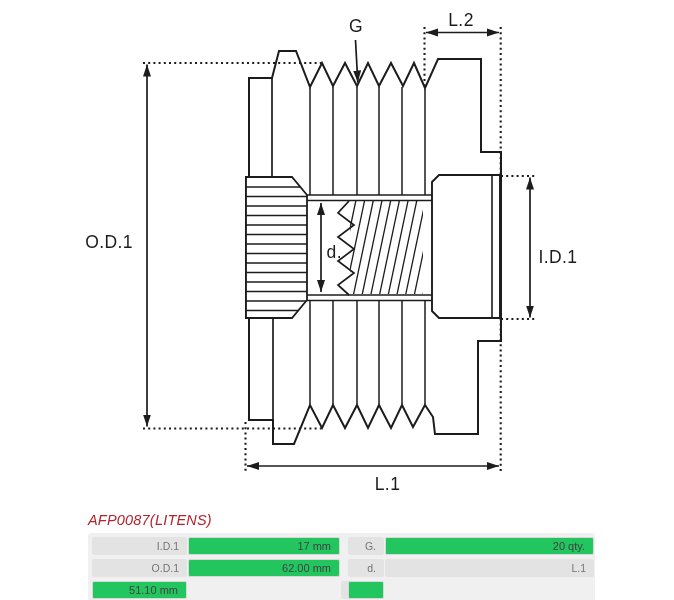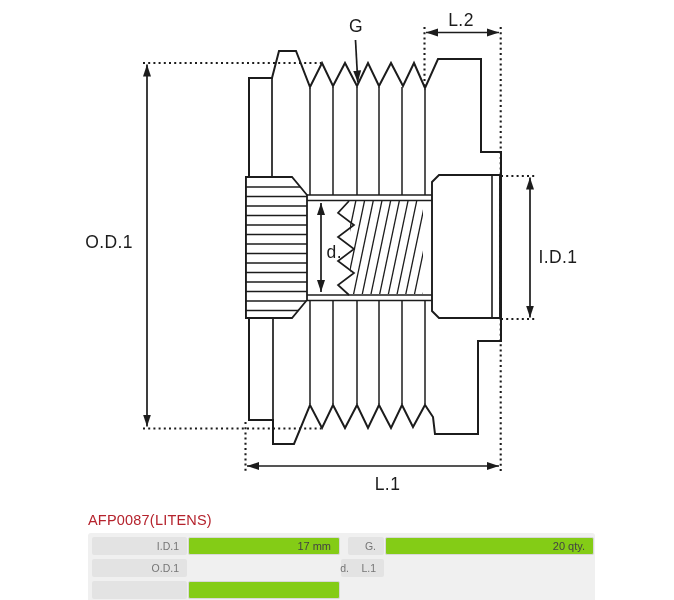--- a/index.html
+++ b/index.html
@@ -9,34 +9,34 @@
     font-family:"Liberation Sans", sans-serif;
   }
   .drawing-wrap{position:absolute;left:0;top:0;width:674px;height:510px;}
   svg text{
     font-family:"Liberation Sans", sans-serif;
     font-size:17.5px;fill:#1c1c1c;letter-spacing:.4px;
   }
   .product-block{position:absolute;left:88px;top:510px;width:512px;}
   .product-title{
     display:inline-block;color:#b5232d;font-size:14.5px;line-height:20px;
-    text-decoration:none;letter-spacing:.2px;cursor:pointer;
+    text-decoration:none;letter-spacing:.2px;cursor:pointer;font-style:italic;
   }
   .spec-table{
     margin-top:3px;background:#f0f0f0;border-radius:3px;padding:4px;
     display:grid;grid-template-columns:95px 152px 6px 36px 209px;
     grid-auto-rows:18px;gap:4px 1px;width:499px;
   }
   .cell{
     box-sizing:border-box;height:18px;display:flex;align-items:center;
     justify-content:flex-end;padding:0 8px;font-size:11px;border-radius:2px;
     white-space:nowrap;
   }
   .cell.label{background:#e3e3e3;color:#757575;font-size:10.5px;}
-  .cell.value{background:#84cc16;border:1px solid #d8d8d8;color:#434343;}
+  .cell.value{background:#22c55e;border:1px solid #d8d8d8;color:#434343;}
   .spacer{height:18px;}
 </style>
 </head>
 <body>
 
 <div class="drawing-wrap">
 <svg width="674" height="510" viewBox="0 0 674 510">
   <defs>
     <marker id="ah" markerUnits="userSpaceOnUse" markerWidth="14" markerHeight="10" refX="12" refY="5" orient="auto-start-reverse">
       <path d="M0,1 L12,5 L0,9 Z" fill="#1c1c1c"></path>
@@ -174,21 +174,23 @@
 
   <div class="spec-table">
 
     <div class="cell label">I.D.1</div>
     <div class="cell value">17 mm</div>
     <div class="spacer"></div>
     <div class="cell label">G.</div>
     <div class="cell value">20 qty.</div>
 
     <div class="cell label">O.D.1</div>
+    <div class="cell value">62.00 mm</div>
     <div class="spacer"></div>
     <div class="cell label">d.</div>
 
     <div class="cell label">L.1</div>
+    <div class="cell value">51.10 mm</div>
     <div class="spacer"></div>
     <div class="cell label"></div>
     <div class="cell value"></div>
   </div>
 </div>
 
 </body></html>

